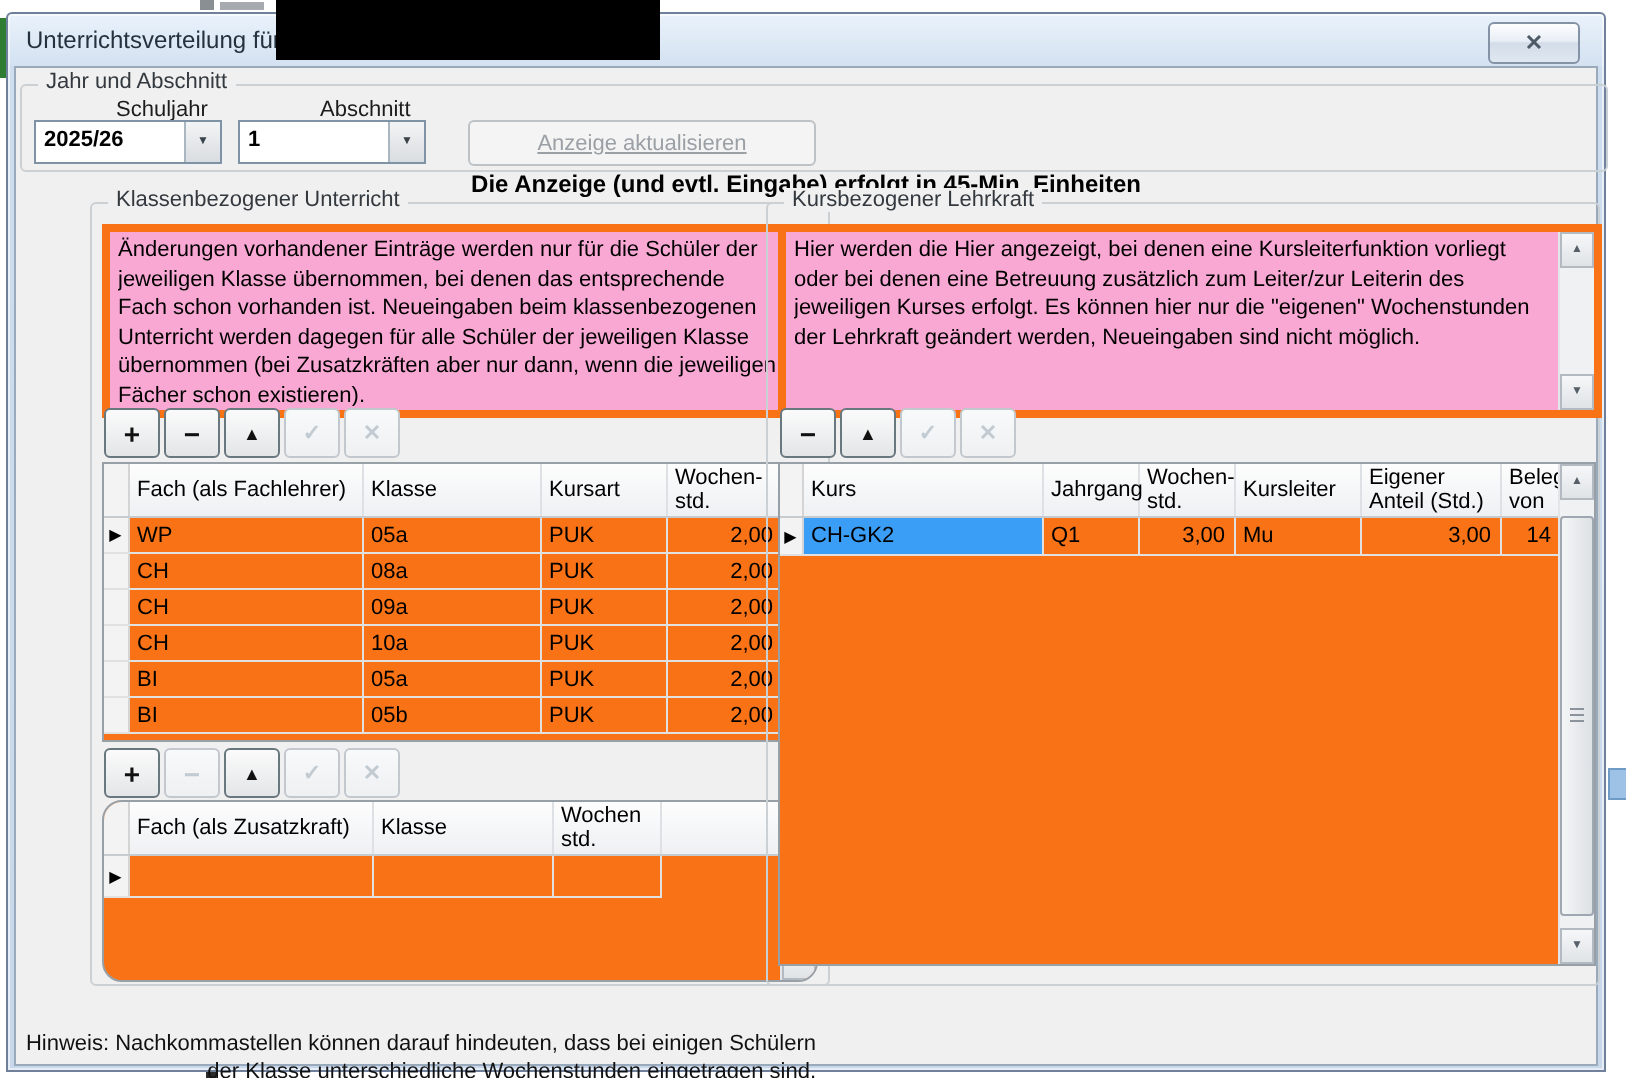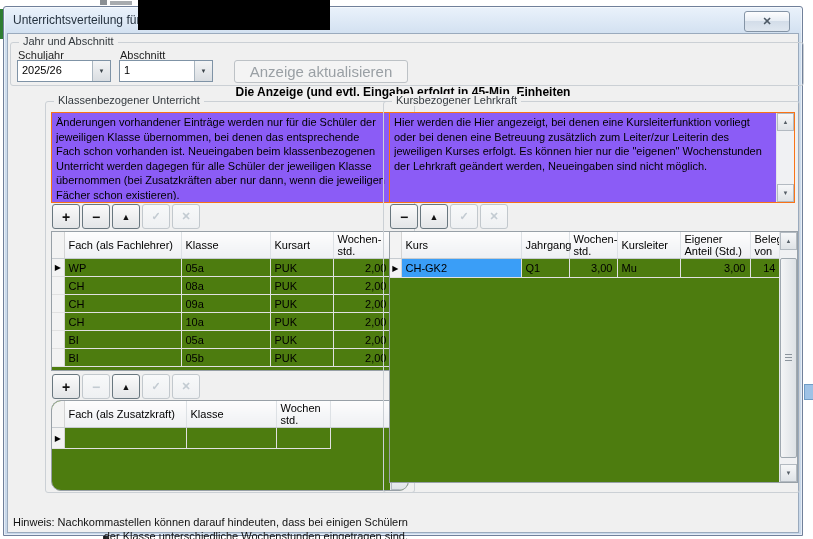--- a/index.html
+++ b/index.html
@@ -23,50 +23,50 @@
   .title-text{left:9px;top:6px;color:#24313e;font-size:12px;}
   .close-btn{left:740px;top:4px;width:44px;height:19px;border:1px solid #8494a6;border-radius:3px;
              background:linear-gradient(#fdfdfe,#e8eef5 45%,#d3dde9 50%,#dfe7f0);
              display:flex;align-items:center;justify-content:center;
              color:#4e5a66;font-size:11px;font-weight:bold;cursor:default;}
   .client{left:3px;top:26px;right:3px;bottom:2px;background:#f0f0f0;border:1px solid #9aaabd;}
 
   
   .groupbox{border:1px solid #cbd0d5;border-radius:3px;}
   .gb-legend{position:absolute;top:-8px;left:8px;background:#f0f0f0;padding:0 4px;color:#33393e;}
-  .label{color:#1c1c1c;}
+  .label{color:#1c1c1c;margin-left:40px;}
   .combo{display:flex;background:#fff;border:1px solid #7f93a6;}
-  .combo .val{flex:1;padding:3px 4px 0 4px;}
+  .combo .val{flex:1;padding:3px 4px 0 4px;font-weight:bold;}
   .combo .btn{width:17px;border-left:1px solid #aab6c0;
               background:linear-gradient(#f3f4f5,#d9dde1);
               display:flex;align-items:center;justify-content:center;
               font-size:6px;color:#3a4349;}
   .win-btn{border:1px solid #8e8f8f;border-radius:3px;
            background:linear-gradient(#f2f2f2,#ebebeb 50%,#d9d9d9 50%,#cfcfcf);
-           display:flex;align-items:center;justify-content:center;font-size:15px;color:#000;}
+           display:flex;align-items:center;justify-content:center;font-size:11px;color:#000;text-decoration:underline;}
   .win-btn.disabled{color:#9aa0a5;border-color:#bdc2c6;background:#f4f4f4;}
   .banner{left:0;right:0;text-align:center;font-weight:bold;font-size:12px;}
 
-  .memo{background:#8b5cf6;border:1px solid #f97316;text-decoration:underline;}
+  .memo{background:#f9a8d4;border:4px solid #f97316;text-decoration:underline;}
   .memo .memo-text{position:absolute;left:4px;top:2px;right:22px;bottom:2px;
                    line-height:14.6px;overflow:hidden;}
 
   
   .toolbar{display:flex;gap:2px;}
   .tb-btn{width:26px;height:23px;border:1px solid #69777f;border-radius:3px;
           background:linear-gradient(#fbfbfb,#e3e5e7);
           display:flex;align-items:center;justify-content:center;
           font-weight:bold;color:#111;}
   .tb-btn.g-plus,.tb-btn.g-minus{font-size:14px;}
   .tb-btn.g-up{font-size:9px;}
   .tb-btn.g-check,.tb-btn.g-cross{font-size:11px;}
   .tb-btn.disabled{border-color:#c2c8cd;color:#c3cbd2;background:linear-gradient(#f8f9fa,#eef0f2);}
 
   
-  .grid{background:#4d7c0f;border:1px solid #98a0a7;overflow:hidden;}
+  .grid{background:#f97316;border:1px solid #98a0a7;overflow:hidden;}
   .grid table{border-collapse:collapse;table-layout:fixed;}
   .grid th{background:linear-gradient(#fdfdfd,#eef0f3);
            border-right:1px solid #dde1e5;border-bottom:1px solid #c6cbd0;
            font-weight:normal;text-align:left;padding:1px 4px;white-space:pre-line;
            font-size:11px;vertical-align:middle;}
   .grid th.filler{border-right:none;}
   .grid td{border-right:1px solid #e1e1e1;border-bottom:1px solid #e1e1e1;
            padding:1px 4px;font-size:11px;overflow:hidden;white-space:nowrap;}
   .grid td.filler{border:none;}
   .grid td.ind,.grid th.ind{background:#f3f3f3;border-right:1px solid #d4d4d4;

